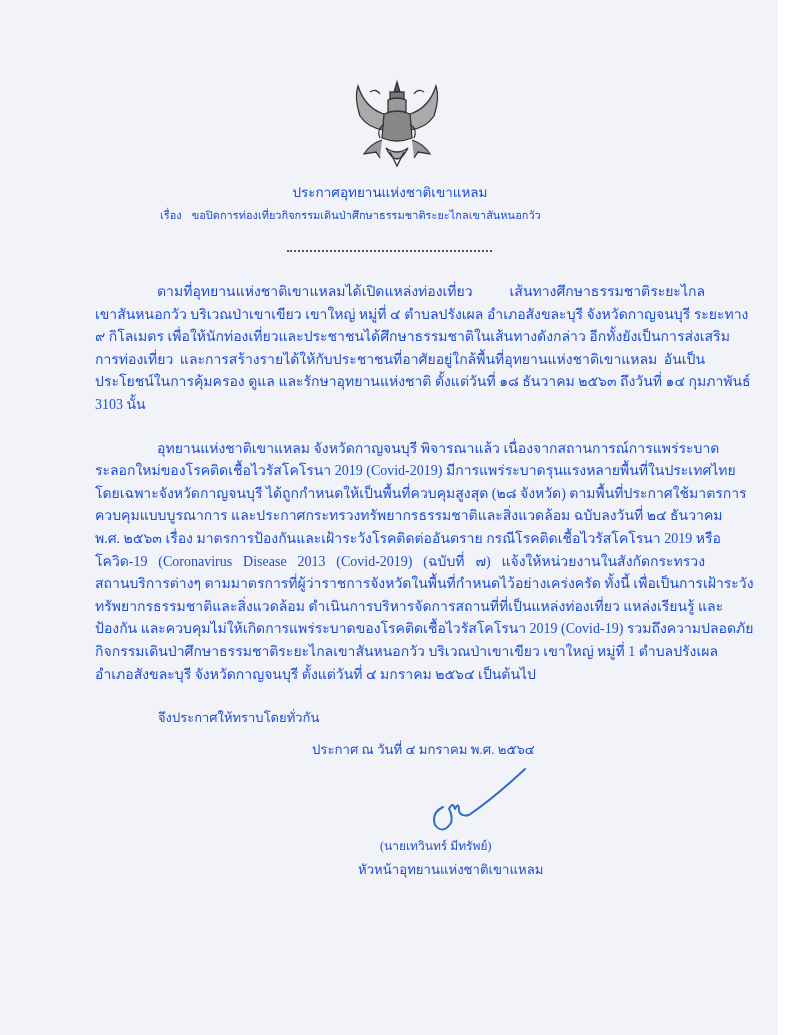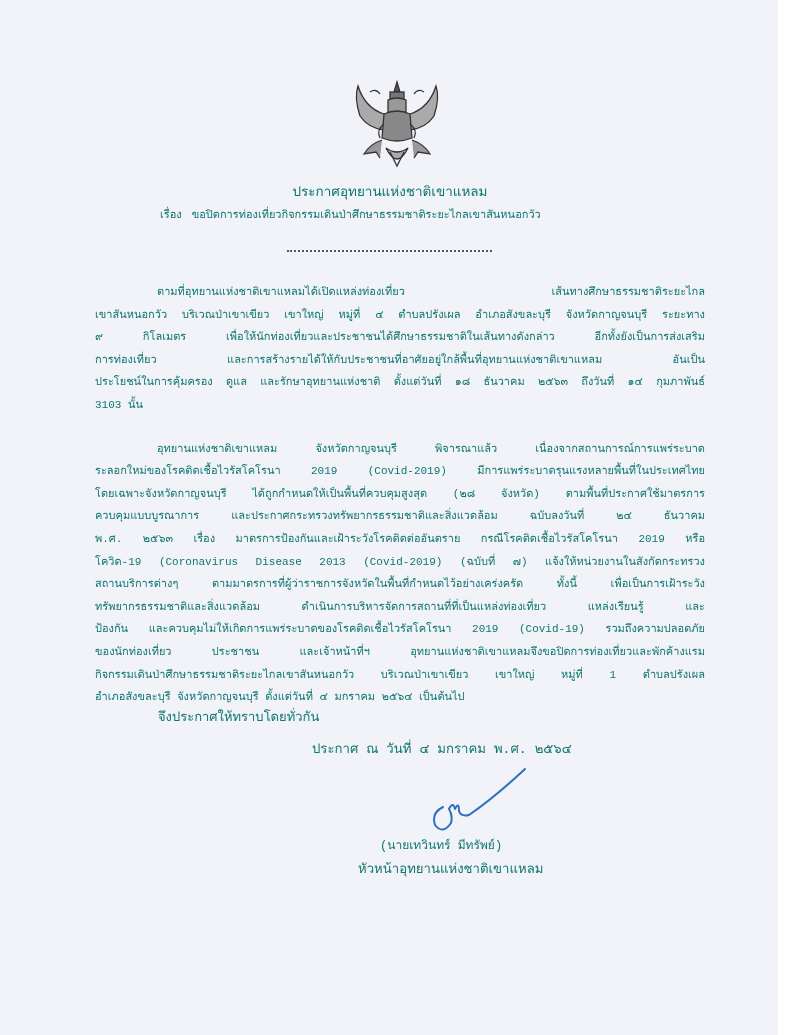--- a/index.html
+++ b/index.html
@@ -10,22 +10,22 @@
     background: #ffffff;
     overflow: hidden;
   }
   .page {
     position: absolute;
     left: 0;
     top: 0;
     width: 778px;
     height: 1035px;
     background: #f1f3f8;
-    color: #0f766e;
-    font-family: Liberation Mono, monospace;
+    color: #1d4ed8;
+    font-family: Liberation Serif, serif;
   }
   .emblem {
     position: absolute;
     left: 340px;
     top: 78px;
     width: 115px;
     height: 95px;
   }
   .header-title {
     position: absolute;
@@ -53,21 +53,21 @@
     top: 250px;
     width: 205px;
     height: 0;
     border-top: 2px dotted #555;
   }
   .body {
     position: absolute;
     left: 95px;
     top: 281px;
     width: 610px;
-    font-size: 11px;
+    font-size: 14px;
     line-height: 22.6px;
   }
   .line {
     display: block;
     white-space: nowrap;
     text-align: justify;
     text-align-last: justify;
   }
   .line.last {
     text-align-last: left;
@@ -164,21 +164,20 @@
     <div>
       <span class="line indent">อุทยานแห่งชาติเขาแหลม จังหวัดกาญจนบุรี พิจารณาแล้ว เนื่องจากสถานการณ์การแพร่ระบาด</span>
       <span class="line">ระลอกใหม่ของโรคติดเชื้อไวรัสโคโรนา 2019 (Covid-2019) มีการแพร่ระบาดรุนแรงหลายพื้นที่ในประเทศไทย</span>
       <span class="line">โดยเฉพาะจังหวัดกาญจนบุรี ได้ถูกกำหนดให้เป็นพื้นที่ควบคุมสูงสุด (๒๘ จังหวัด) ตามพื้นที่ประกาศใช้มาตรการ</span>
       <span class="line">ควบคุมแบบบูรณาการ และประกาศกระทรวงทรัพยากรธรรมชาติและสิ่งแวดล้อม ฉบับลงวันที่ ๒๔ ธันวาคม</span>
       <span class="line">พ.ศ. ๒๕๖๓ เรื่อง มาตรการป้องกันและเฝ้าระวังโรคติดต่ออันตราย กรณีโรคติดเชื้อไวรัสโคโรนา 2019 หรือ</span>
       <span class="line">โควิด-19 (Coronavirus Disease 2013 (Covid-2019) (ฉบับที่ ๗) แจ้งให้หน่วยงานในสังกัดกระทรวง</span>
       <span class="line">สถานบริการต่างๆ ตามมาตรการที่ผู้ว่าราชการจังหวัดในพื้นที่กำหนดไว้อย่างเคร่งครัด ทั้งนี้ เพื่อเป็นการเฝ้าระวัง</span>
       <span class="line">ทรัพยากรธรรมชาติและสิ่งแวดล้อม ดำเนินการบริหารจัดการสถานที่ที่เป็นแหล่งท่องเที่ยว แหล่งเรียนรู้ และ</span>
       <span class="line">ป้องกัน และควบคุมไม่ให้เกิดการแพร่ระบาดของโรคติดเชื้อไวรัสโคโรนา 2019 (Covid-19) รวมถึงความปลอดภัย</span>
-      <span class="line">ของนักท่องเที่ยว ประชาชน และเจ้าหน้าที่ฯ อุทยานแห่งชาติเขาแหลมจึงขอปิดการท่องเที่ยวและพักค้างแรม</span>
       <span class="line">กิจกรรมเดินป่าศึกษาธรรมชาติระยะไกลเขาสันหนอกวัว บริเวณป่าเขาเขียว เขาใหญ่ หมู่ที่ 1 ตำบลปรังเผล</span>
       <span class="line last">อำเภอสังขละบุรี จังหวัดกาญจนบุรี ตั้งแต่วันที่ ๔ มกราคม ๒๕๖๔ เป็นต้นไป</span>
     </div>
   </div>
 
   <div class="closing">จึงประกาศให้ทราบโดยทั่วกัน</div>
   <div class="date-line">ประกาศ ณ วันที่ ๔ มกราคม พ.ศ. ๒๕๖๔</div>
 
   <svg class="signature" viewBox="0 0 110 70">
     <path d="M18 42 Q6 48 10 60 Q18 70 26 58 Q28 50 24 44 Q28 36 30 44 Q34 36 34 46 Q36 52 44 50 Q70 32 100 4" fill="none" stroke="#2f6fc4" stroke-width="2" stroke-linecap="round" stroke-linejoin="round"></path>

